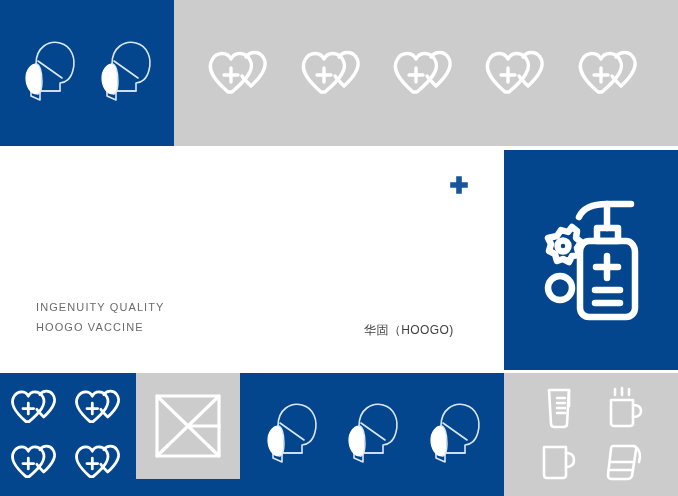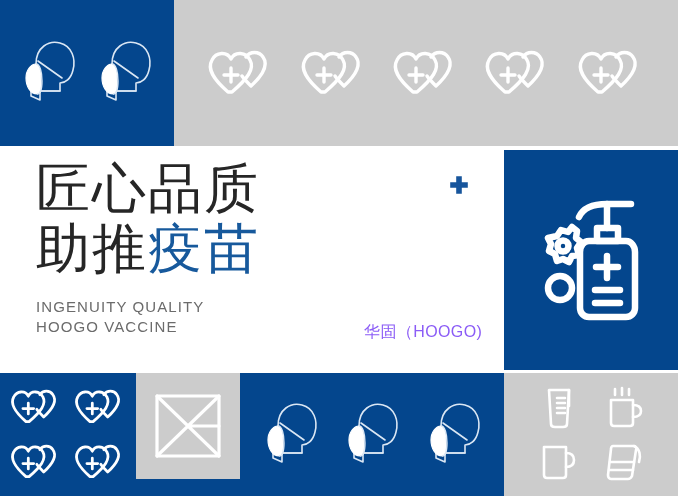--- a/index.html
+++ b/index.html
@@ -49,31 +49,31 @@
     letter-spacing:2px;
     font-weight:400;
     color:#262626;
     white-space:nowrap;
   }
   .headline .accent{color:#17599c;}
   #subtitle-block{
     position:absolute;left:36px;top:297px;
   }
   .subtitle-line{
-    font-size:15px;
+    font-size:11px;
     line-height:20px;
     letter-spacing:1.1px;
     color:#6b6b6b;
     white-space:nowrap;
   }
   #brand-text{
     position:absolute;left:364px;top:322px;
-    font-size:16px;
+    font-size:12px;
     letter-spacing:0.4px;
-    color:#8b5cf6;
+    color:#404040;
     white-space:nowrap;
   }
   #accent-plus{
     position:absolute;left:448px;top:174px;
     width:22px;height:22px;
   }
 
   #sanitizer-wrap{
     position:absolute;left:504px;top:150px;width:174px;height:220px;
     display:flex;align-items:center;justify-content:center;
@@ -184,24 +184,20 @@
           <path d="M26 48 C11 35 5 25 10 16 C14 8 25 7 29 15 C33 7 44 8 48 16 C53 25 45 35 30 48 Z"></path>
           <path d="M29 24 L29 38 M22 31 L36 31"></path>
         </g>
       </svg>
     </span>
   </div>
 
   <div class="panel white" id="mid-white-panel"></div>
   <div class="panel blue" id="mid-blue-panel"></div>
 
-  <div id="headline-block">
-    <div class="headline">匠心品质</div>
-    <div class="headline"><span>助推</span><span class="accent">疫苗</span></div>
-  </div>
 
   <div id="subtitle-block">
     <div class="subtitle-line">INGENUITY QUALITY</div>
     <div class="subtitle-line">HOOGO VACCINE</div>
   </div>
 
   <div id="brand-text">华固（HOOGO)</div>
 
   <div id="accent-plus">
     <svg width="22" height="22" viewBox="0 0 22 22">

